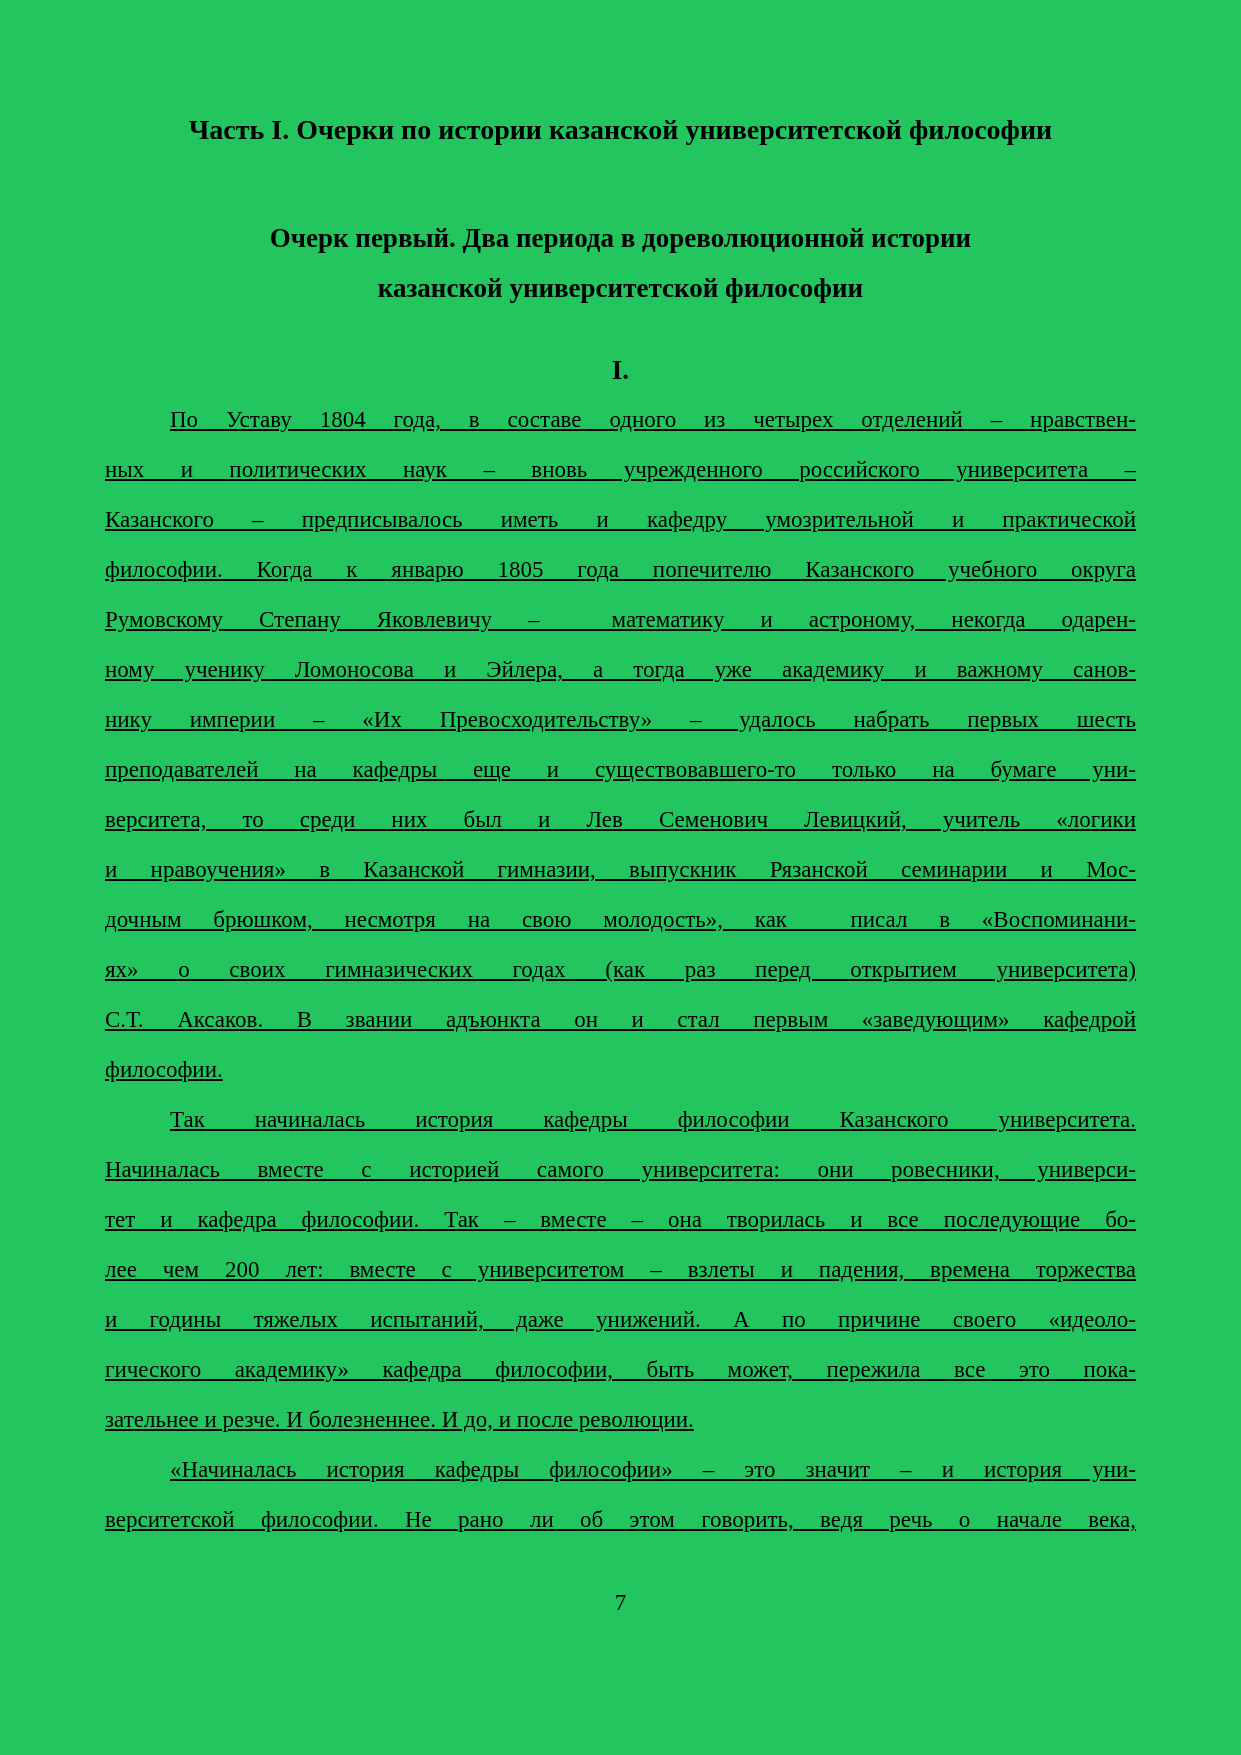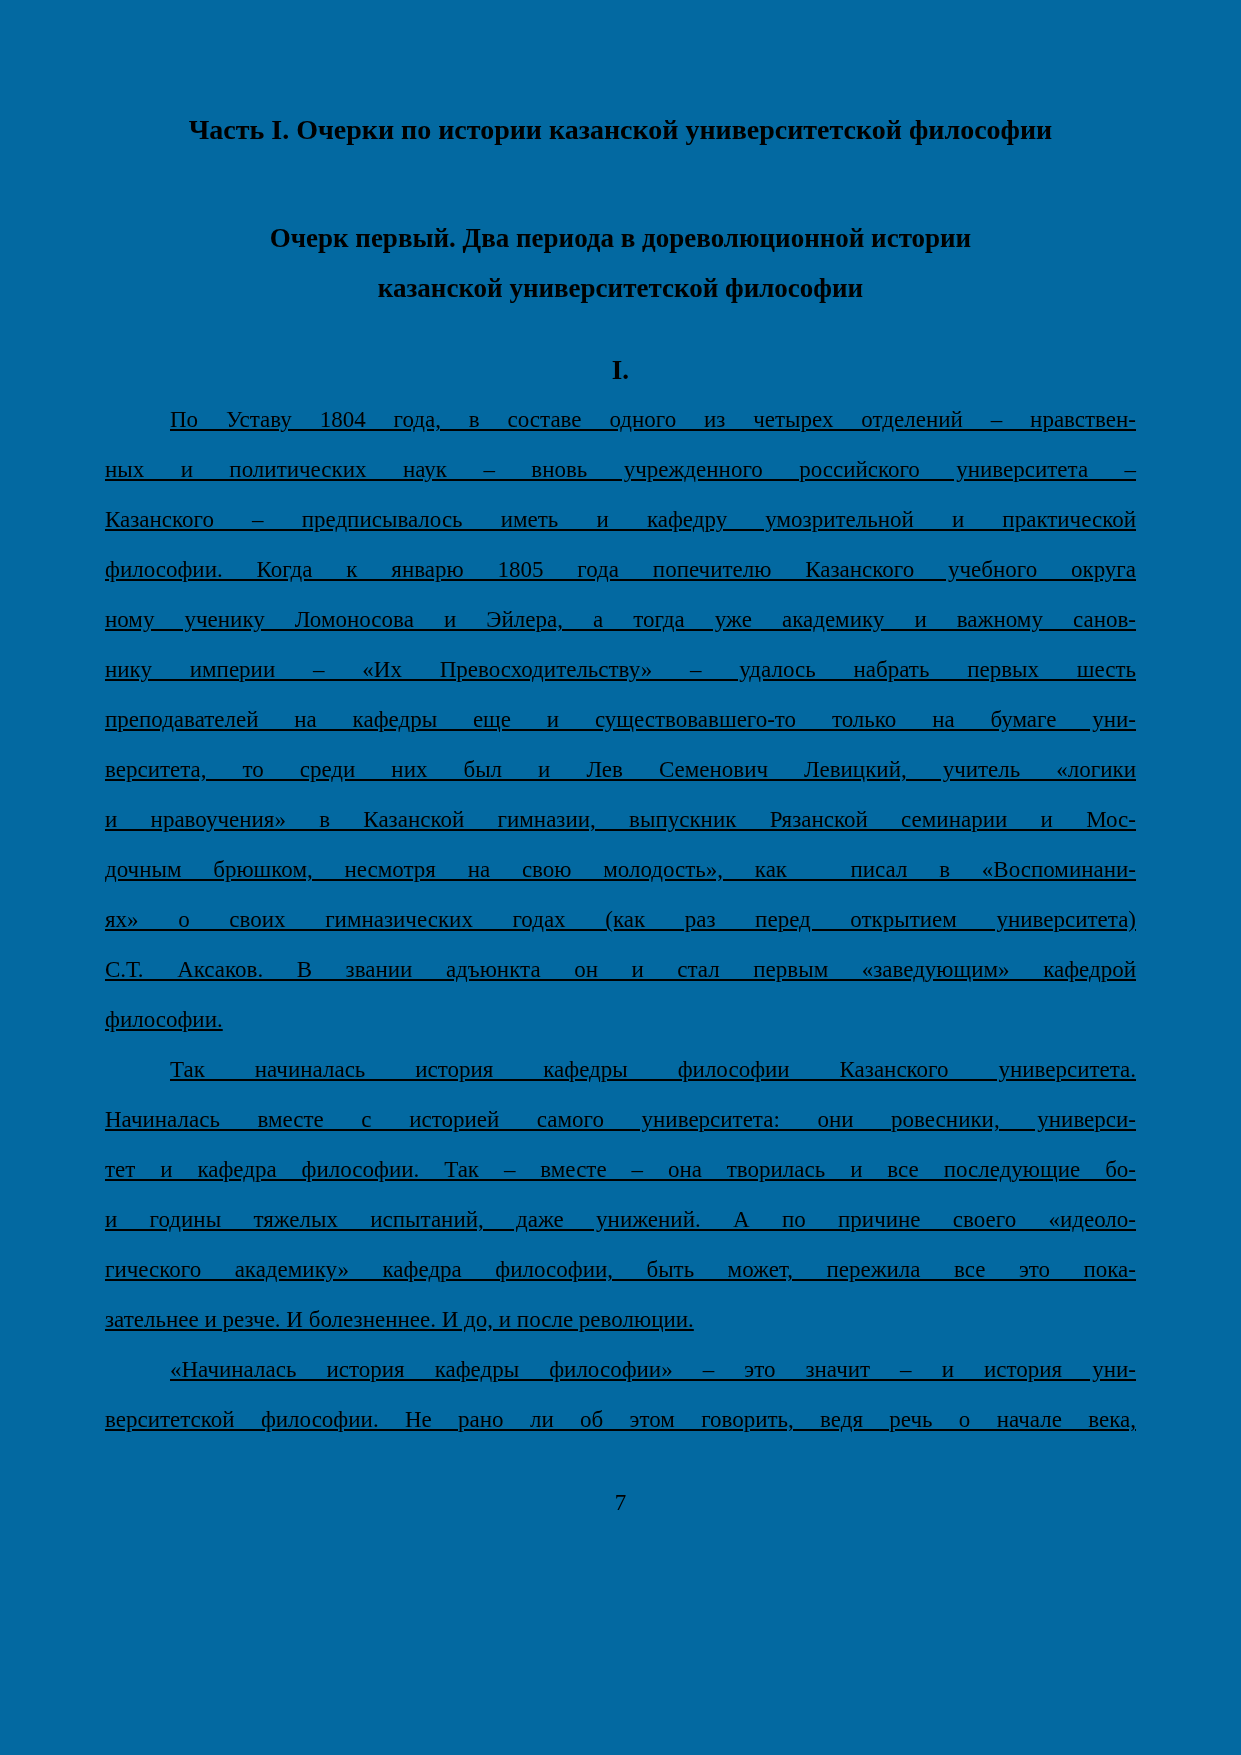--- a/index.html
+++ b/index.html
@@ -4,21 +4,21 @@
 <style>
   html, body {
     margin: 0;
     padding: 0;
     background: #ffffff;
   }
   .page {
     position: relative;
     width: 1241px;
     height: 1755px;
-    background: #0369a1;
+    background: #22c55e;
     color: #000000;
     font-family: "Liberation Serif", "DejaVu Serif", serif;
     overflow: hidden;
   }
   .content {
     margin-left: 105px;
     width: 1031px;
   }
   .part-title {
     margin-top: 105px;
@@ -78,32 +78,34 @@
       <div>казанской университетской философии</div>
     </div>
 
     <div class="section-number">I.</div>
 
     <div class="body-text" id="bodyText">
         <div class="line indent">По Уставу 1804 года, в составе одного из четырех отделений – нравствен-</div>
         <div class="line">ных и политических наук – вновь учрежденного российского университета –</div>
         <div class="line">Казанского – предписывалось иметь и кафедру умозрительной и практической</div>
         <div class="line">философии. Когда к январю 1805 года попечителю Казанского учебного округа</div>
+        <div class="line">Румовскому Степану Яковлевичу – &nbsp;математику и астроному, некогда одарен-</div>
         <div class="line">ному ученику Ломоносова и Эйлера, а тогда уже академику и важному санов-</div>
         <div class="line">нику империи – «Их Превосходительству» – удалось набрать первых шесть</div>
         <div class="line">преподавателей на кафедры еще и существовавшего-то только на бумаге уни-</div>
         <div class="line">верситета, то среди них был и Лев Семенович Левицкий, учитель «логики</div>
         <div class="line">и нравоучения» в Казанской гимназии, выпускник Рязанской семинарии и Мос-</div>
         <div class="line">дочным брюшком, несмотря на свою молодость», как &nbsp;писал в «Воспоминани-</div>
         <div class="line">ях» о своих гимназических годах (как раз перед открытием университета)</div>
         <div class="line">С.Т. Аксаков. В звании адъюнкта он и стал первым «заведующим» кафедрой</div>
         <div class="line para-end">философии.</div>
         <div class="line indent">Так начиналась история кафедры философии Казанского университета.</div>
         <div class="line">Начиналась вместе с историей самого университета: они ровесники, универси-</div>
         <div class="line">тет и кафедра философии. Так – вместе – она творилась и все последующие бо-</div>
+        <div class="line">лее чем 200 лет: вместе с университетом – взлеты и падения, времена торжества</div>
         <div class="line">и годины тяжелых испытаний, даже унижений. А по причине своего «идеоло-</div>
         <div class="line">гического академику» кафедра философии, быть может, пережила все это пока-</div>
         <div class="line para-end">зательнее и резче. И болезненнее. И до, и после революции.</div>
         <div class="line indent">«Начиналась история кафедры философии» – это значит – и история уни-</div>
         <div class="line">верситетской философии. Не рано ли об этом говорить, ведя речь о начале века,</div>
       </div>
 
     <div class="page-number">7</div>
 
   </div>

